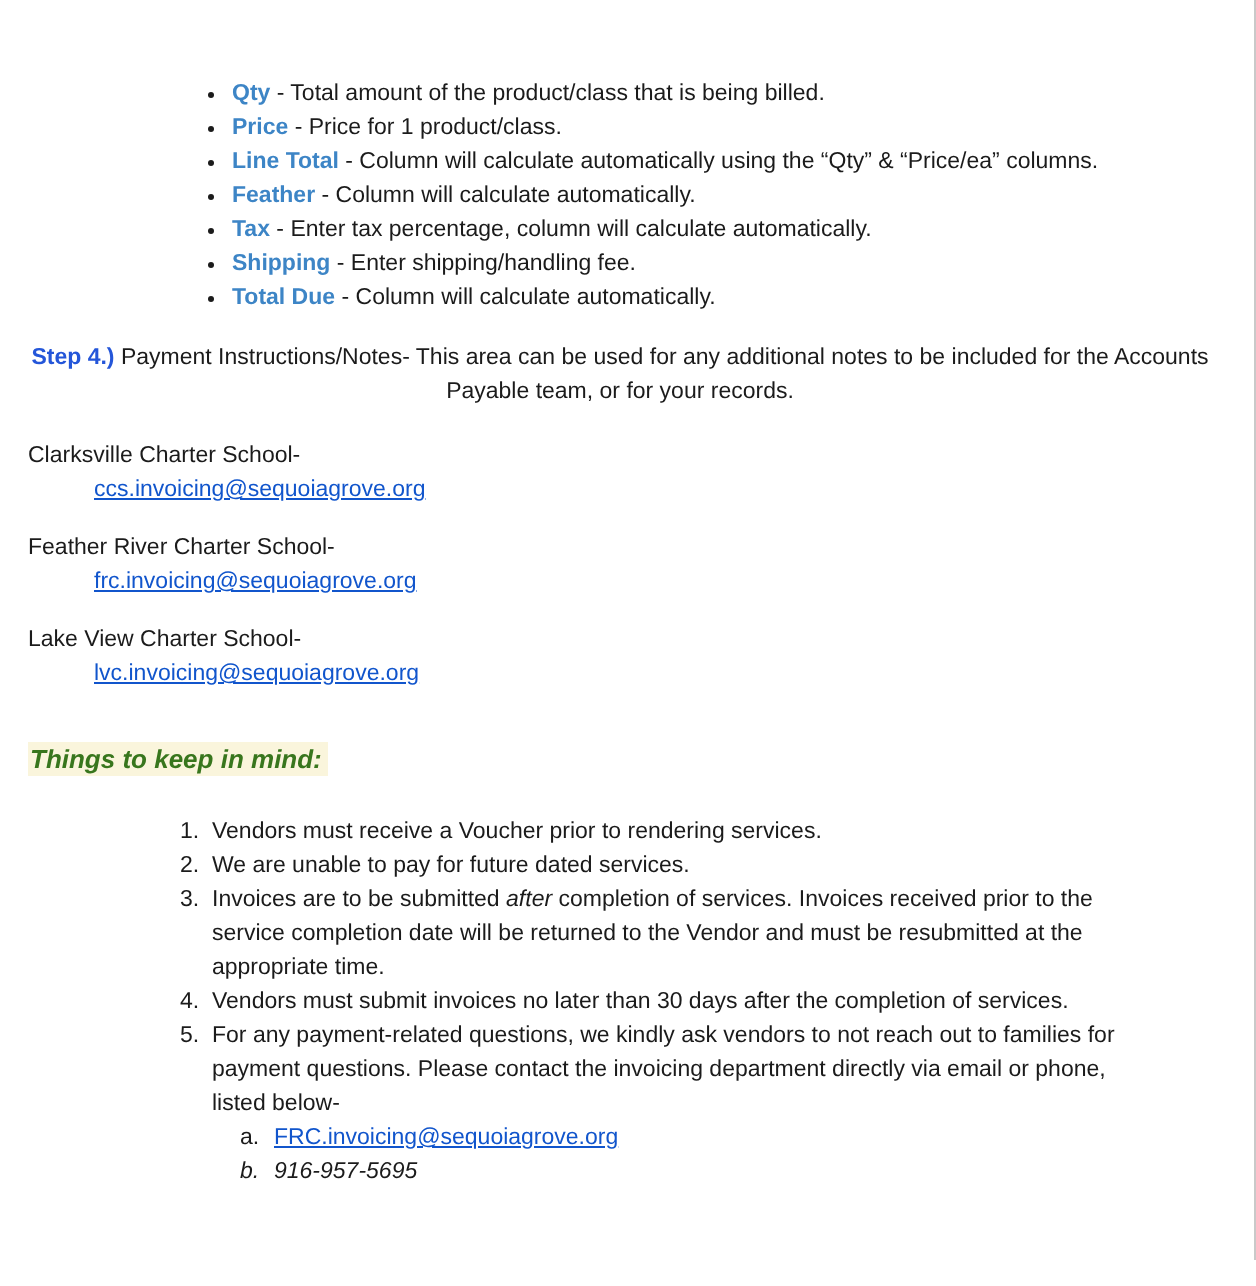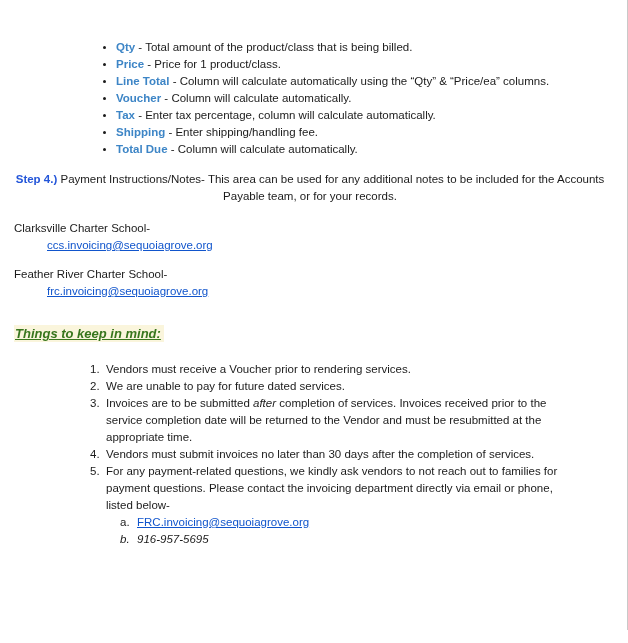--- a/index.html
+++ b/index.html
@@ -36,21 +36,20 @@
     color: #1155cc;
     text-decoration: underline;
     cursor: pointer;
   }
   .reminders-heading-wrap { margin-top: 25px; }
   .reminders-heading {
     display: inline;
     font-size: 13px;
     font-weight: bold;
     font-style: italic;
-    text-decoration: underline;
     color: #38761d;
     background: #faf5dc;
     padding: 1px 3px 1px 1px;
   }
   ol.reminders {
     margin: 18px 0 0 76px;
     padding: 0;
     list-style: none;
     max-width: 478px;
   }
@@ -78,39 +77,41 @@
 </style>
 </head>
 <body>
 
 <div class="page">
 
   <ul class="bullets">
     <li><span class="term">Qty</span><span> - Total amount of the product/class that is being billed.</span></li>
     <li><span class="term">Price</span><span> - Price for 1 product/class.</span></li>
     <li><span class="term">Line Total</span><span> - Column will calculate automatically using the “Qty” &amp; “Price/ea” columns.</span></li>
-    <li><span class="term">Voucher</span><span> - Column will calculate automatically.</span></li>
+    <li><span class="term">Feather</span><span> - Column will calculate automatically.</span></li>
     <li><span class="term">Tax</span><span> - Enter tax percentage, column will calculate automatically.</span></li>
     <li><span class="term">Shipping</span><span> - Enter shipping/handling fee.</span></li>
     <li><span class="term">Total Due</span><span> - Column will calculate automatically.</span></li>
   </ul>
 
   <p class="step"><span class="step-label">Step 4.)</span><span> Payment Instructions/Notes- This area can be used for any additional notes to be included for the Accounts Payable team, or for your records.</span></p>
 
 
   <div class="schools">
     <div class="school">
       <div class="school-name">Clarksville Charter School-</div>
       <div class="school-email"><a class="link">ccs.invoicing@sequoiagrove.org</a></div>
     </div>
     <div class="school">
       <div class="school-name">Feather River Charter School-</div>
       <div class="school-email"><a class="link">frc.invoicing@sequoiagrove.org</a></div>
     </div>
     <div class="school">
+      <div class="school-name">Lake View Charter School-</div>
+      <div class="school-email"><a class="link">lvc.invoicing@sequoiagrove.org</a></div>
     </div>
   </div>
 
   <div class="reminders-heading-wrap">
     <span class="reminders-heading">Things to keep in mind:</span>
   </div>
 
   <ol class="reminders">
     <li>
       <span class="marker">1.</span><span>Vendors must receive a Voucher prior to rendering services.</span>

